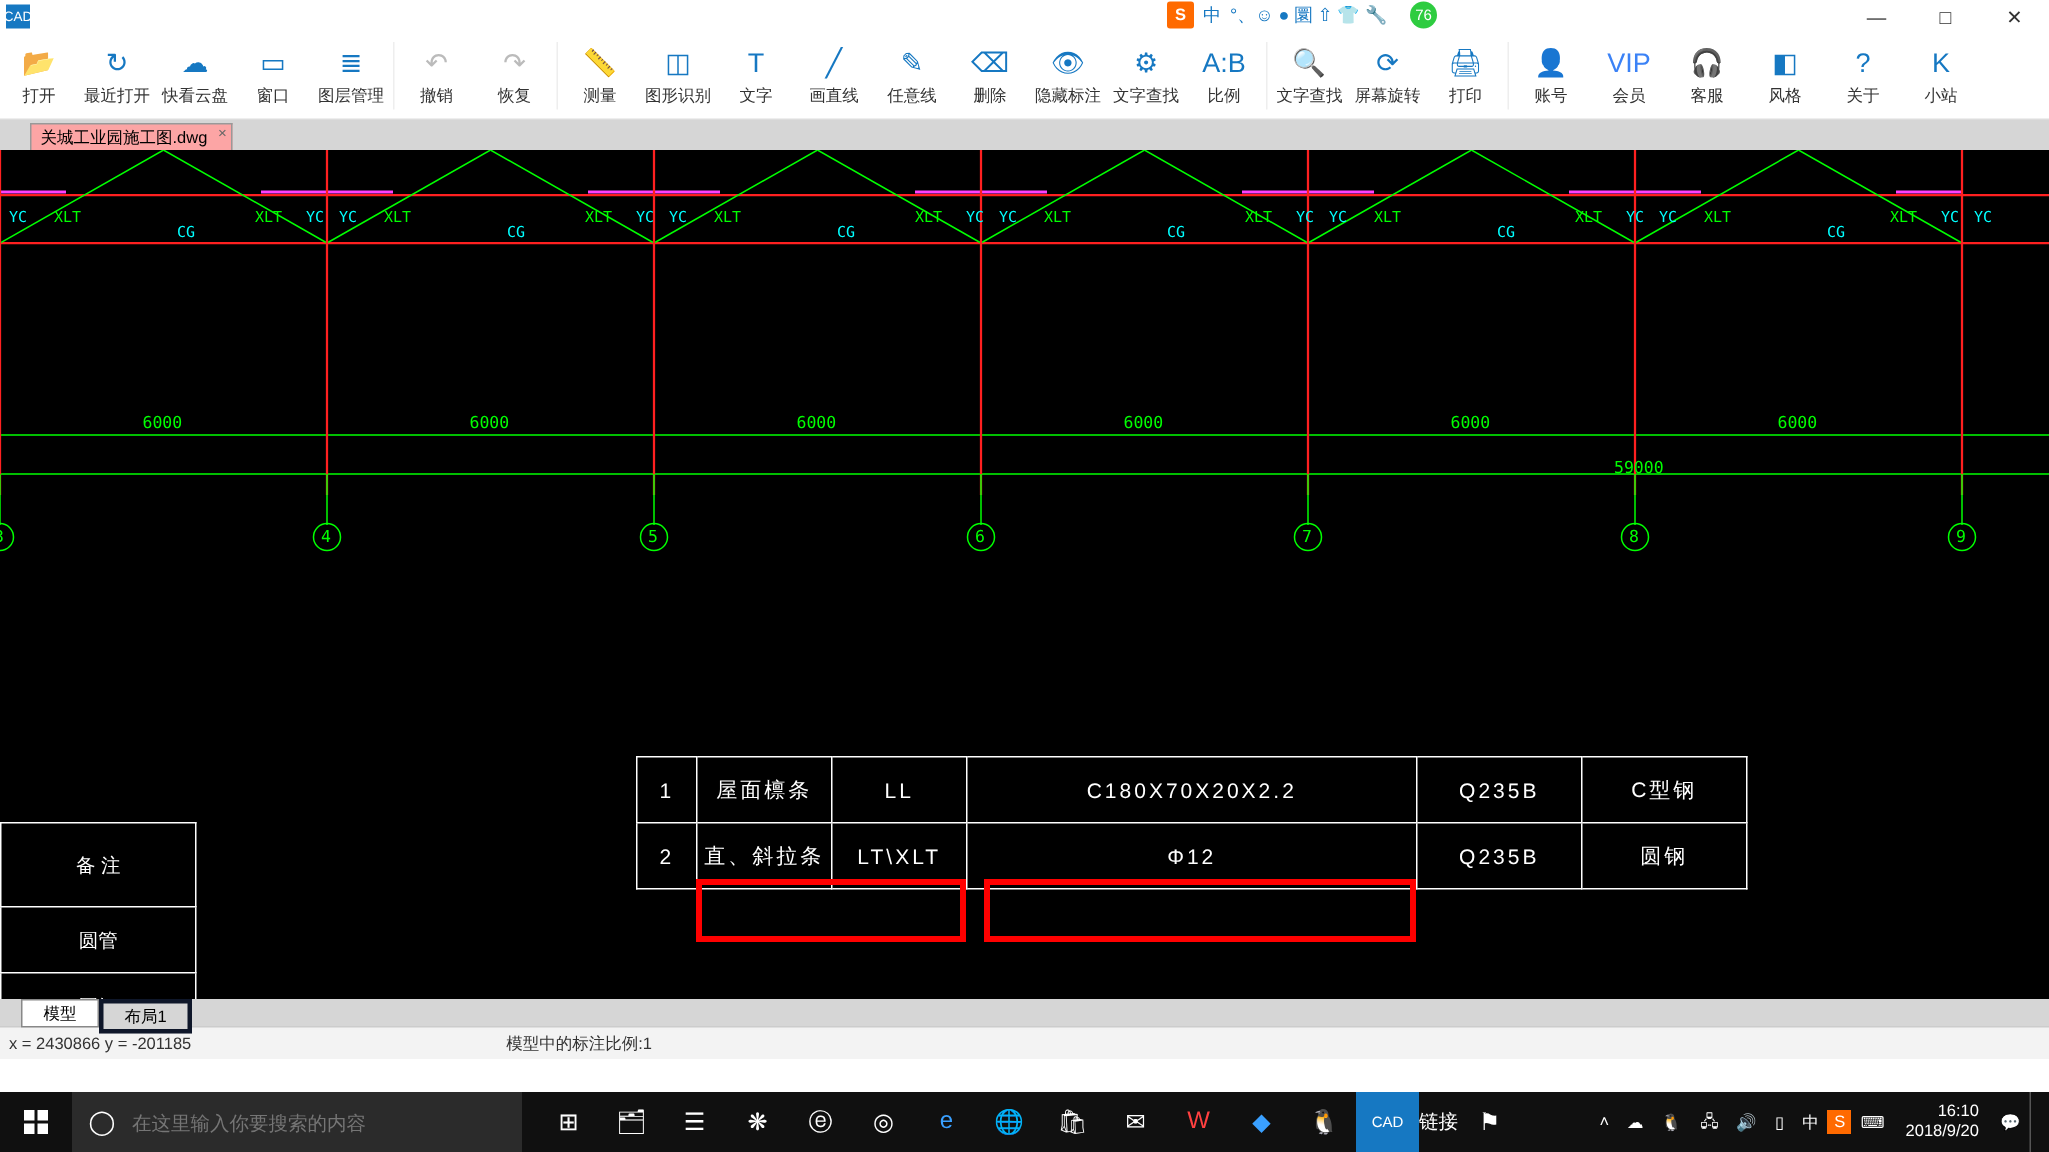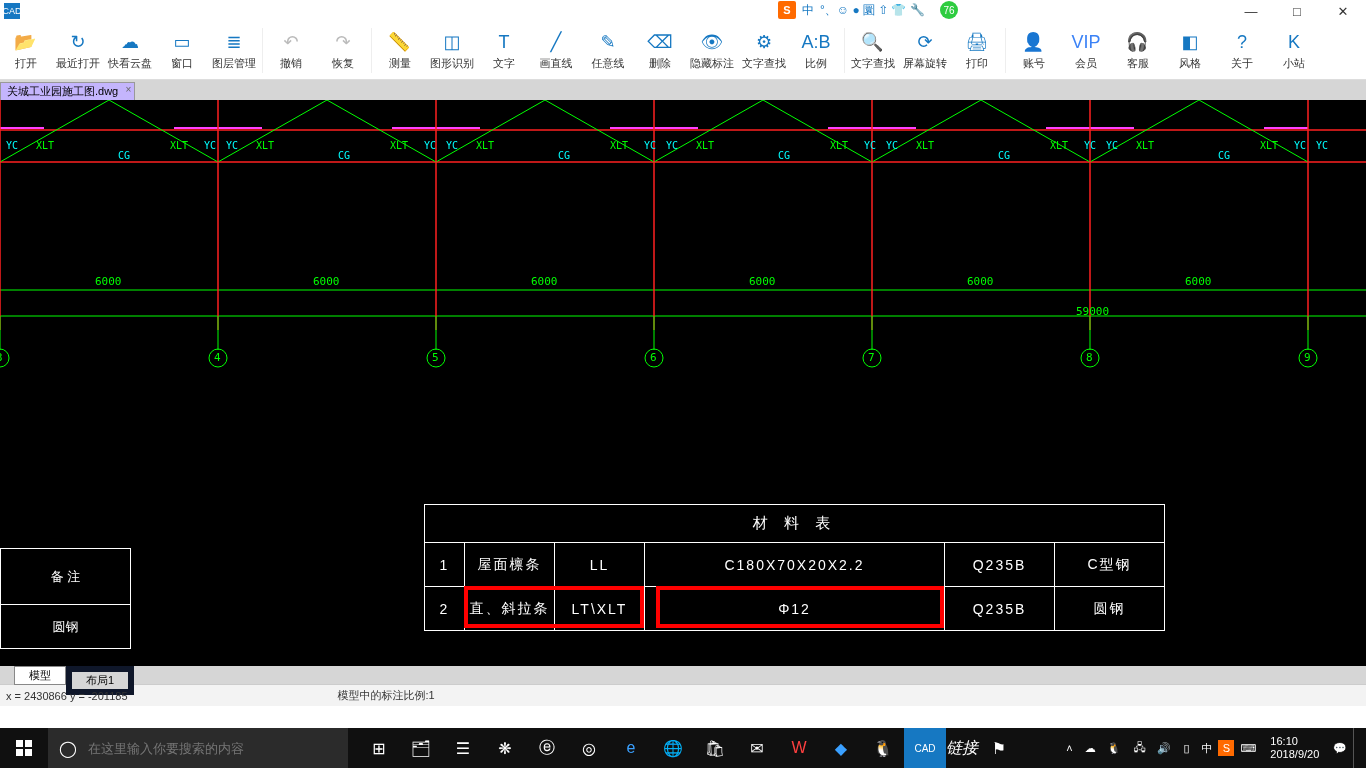--- a/index.html
+++ b/index.html
@@ -13,21 +13,21 @@
   .ime-bar span { font-size:12px; color:#1678c2; }
   .win-controls { position:absolute; right:0; top:0; display:flex; }
   .win-controls div { width:46px; height:22px; display:flex; align-items:center; justify-content:center; font-size:13px; color:#333; }
   .toolbar { height: 58px; background:#fff; border-bottom:1px solid #ddd; display:flex; padding:2px 0; }
   .tb-btn { width:52px; display:flex; flex-direction:column; align-items:center; justify-content:center; font-size:11px; color:#333; gap:2px;}
   .tb-btn .ic { width:28px; height:24px; display:flex; align-items:center; justify-content:center; font-size:18px; color:#1678c2; }
   .tb-btn.disabled .ic { color:#bbb; }
   .tb-btn.vip .ic { color:#3b82f6; }
   .tb-sep { width:1px; background:#eee; margin:4px 2px; }
   .tabstrip { height:20px; background:#d6d6d6; display:flex; align-items:flex-end; }
-  .file-tab { height:18px; background:#c4b5fd; border:1px solid #999; border-bottom:none; font-size:11px; padding:1px 16px 0 6px; position:relative; margin-left:0;}
+  .file-tab { height:18px; background:#fca5a5; border:1px solid #999; border-bottom:none; font-size:11px; padding:1px 16px 0 6px; position:relative; margin-left:20px;}
   .file-tab .close { position:absolute; right:3px; top:1px; font-size:10px; color:#666; }
   .canvas { position:relative; height:566px; background:#000; overflow:hidden; }
   .canvas svg { position:absolute; inset:0; }
   .mat-table { position:absolute; left:424px; top:404px; }
   .mat-table table { border-collapse:collapse; }
   .mat-table td, .mat-table th { border:1px solid #fff; color:#fff; font-size:14px; text-align:center; font-weight:normal; letter-spacing:2px; }
   .mat-table .title-row td { height:38px; font-size:15px; letter-spacing:6px; }
   .mat-table .hdr td { height:44px; }
   .mat-table .row td { height:44px; }
   .c0{width:40px}.c1{width:90px}.c2{width:90px}.c3{width:300px}.c4{width:110px}.c5{width:110px}
@@ -41,21 +41,21 @@
   .statusbar .scale{ margin-left:210px; }
   .taskbar { position:absolute; left:0; bottom:0; height:40px; width:100%; background:#101010; display:flex; align-items:center; color:#fff; }
   .taskbar .start{ width:48px; height:40px; display:flex; align-items:center; justify-content:center; }
   .taskbar .search { display:flex; align-items:center; background:#2b2b2b; height:40px; width:300px; }
   .taskbar .search .circ{ width:40px; display:flex;align-items:center;justify-content:center;}
   .taskbar .search input{ background:transparent; border:none; color:#ccc; font-size:13px; width:240px; outline:none;}
   .taskbar .tb-icons { display:flex; height:40px; align-items:center; margin-left:10px; gap:0;}
   .taskbar .tb-icons .ti{ width:42px; height:40px; display:flex; align-items:center; justify-content:center; font-size:16px; color:#fff;}
   .tray { position:absolute; right:0; bottom:0; height:40px; display:flex; align-items:center; color:#fff; font-size:11px; }
   .tray .tr{ padding:0 6px; }
-  .tray .clock{ text-align:left; line-height:13px; padding:0 8px;}
+  .tray .clock{ text-align:right; line-height:13px; padding:0 8px;}
   .grid-label { position:absolute; color:#0f0; font-size:11px; font-family:Consolas,monospace; }
   .cyan-lbl { position:absolute; color:#0ff; font-size:10px; font-family:Consolas,monospace; }
   .green-lbl { position:absolute; color:#0f0; font-size:10px; font-family:Consolas,monospace; }
 </style>
 </head>
 <body>
 
 <div class="titlebar">
   <div class="app-icon">CAD</div>
   <div class="badge">76</div>
@@ -246,33 +246,33 @@
       </g>
   </svg>
 
   <div class="side-table">
     <table>
       <tbody>
           <tr>
             <td style="height:56px">备 注</td>
           </tr>
       <tr>
+            <td>圆管</td>
+          </tr>
+      <tr>
             <td>圆钢</td>
           </tr>
 
     </tbody>
       </table>
   </div>
 
   <div class="mat-table">
     <table>
       <tbody>
-          <tr class="title-row">
-            <td colspan="6">材 料 表</td>
-          </tr>
       </tbody>
         <tbody id="matbody">
           <tr class="row">
             <td class="c0">1</td>
             <td class="c1">屋面檩条</td>
             <td class="c2">LL</td>
             <td class="c3">C180X70X20X2.2</td>
             <td class="c4">Q235B</td>
             <td class="c5">C型钢</td>
           </tr>
@@ -334,21 +334,21 @@
     <div class="green-lbl" style="left: 1136px; top: 40px;">XLT</div>
     <div class="cyan-lbl" style="left: 1218px; top: 50px;">CG</div>
     <div class="green-lbl" style="left: 1260px; top: 40px;">XLT</div>
     <div class="cyan-lbl" style="left: 1294px; top: 40px;">YC</div>
     <div class="cyan-lbl" style="left: 1316px; top: 40px;">YC</div>
     <div class="grid-label" style="left: 1076px; top: 205px;">59000</div>
   </div>
 
 <div style="height:18px;background:#d6d6d6;display:flex;align-items:flex-start;">
   <div class="lt" style="font-size:11px;padding:1px 14px;background:#fff;border:1px solid #888;margin-left:14px;">模型</div>
-  <div class="lt inactive" style="font-size:11px;padding:1px 14px;background:#d6d6d6;border:6px solid #0f172a;">布局1</div>
+  <div class="lt inactive" style="font-size:11px;padding:1px 14px;background:#d6d6d6;border:3px solid #0f172a;">布局1</div>
 </div>
 
 <div class="statusbar" style="position:static;height:22px;">
   <span class="coords">x = 2430866  y = -201185</span>
   <span class="scale">模型中的标注比例:1</span>
 </div>
 
 <div class="taskbar">
   <div class="start">
     <svg width="16" height="16">
@@ -370,21 +370,21 @@
     <div class="ti">ⓔ</div>
     <div class="ti">◎</div>
     <div class="ti" style="color:#3aa0ff">e</div>
     <div class="ti" style="color:#3aa0ff">🌐</div>
     <div class="ti">🛍</div>
     <div class="ti">✉</div>
     <div class="ti" style="color:#ff4040">W</div>
     <div class="ti" style="color:#3aa0ff">◆</div>
     <div class="ti">🐧</div>
     <div class="ti" style="background:#1678c2;font-size:10px;">CAD</div>
-    <div class="ti" style="width:auto;font-size:16px;font-style:italic;">链接</div>
+    <div class="ti" style="width:auto;font-size:13px;">链接</div>
     <div class="ti">⚑</div>
   </div>
   <div class="tray">
     <div class="tr">˄</div>
     <div class="tr">☁</div>
     <div class="tr">🐧</div>
     <div class="tr">🖧</div>
     <div class="tr">🔊</div>
     <div class="tr">▯</div>
     <div class="tr">中</div>

